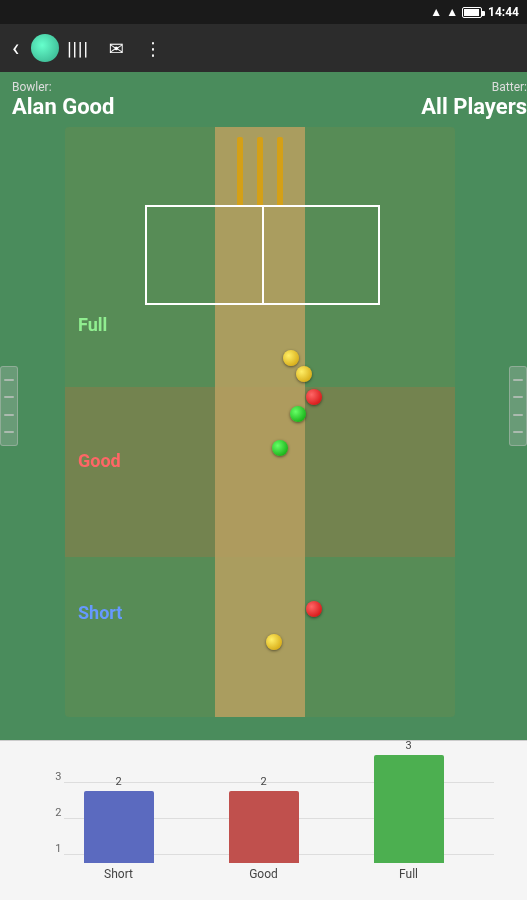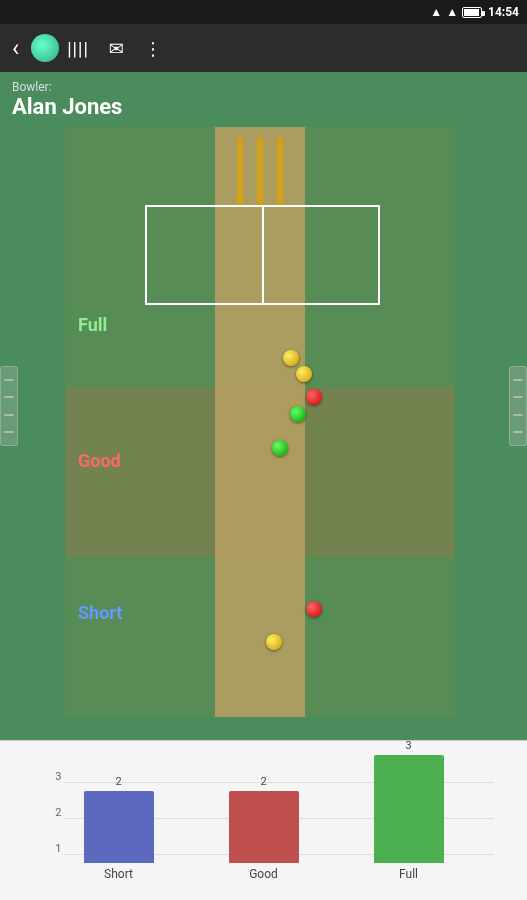--- a/index.html
+++ b/index.html
@@ -323,39 +323,43 @@
 <body>
 
 <div id="status-bar">
   <div class="icons">
     <span style="color:white;font-size:12px;">▲</span>
     <span style="color:white;font-size:12px;">▲</span>
     <span style="display:inline-block;width:20px;height:11px;border:1.5px solid white;border-radius:2px;position:relative;vertical-align:middle;">
       <span style="display:block;position:absolute;left:1px;top:1px;width:15px;height:7px;background:white;"></span>
       <span style="display:block;position:absolute;right:-4px;top:3px;width:3px;height:5px;background:white;border-radius:0 1px 1px 0;"></span>
     </span>
-    <span style="color:white;font-size:12px;font-weight:bold;margin-left:2px;">14:54</span>
+    <span style="color:white;font-size:12px;font-weight:bold;margin-left:2px;">14:44</span>
   </div>
 </div>
 
 <div id="toolbar">
   <span style="color:white;font-size:24px;cursor:pointer;padding:0 4px;">‹</span>
   <div class="logo"></div>
   <span style="color:white;font-size:18px;letter-spacing:1px;">||||</span>
   <span style="color:white;font-size:18px;margin-left:12px;">✉</span>
   <span style="color:white;font-size:18px;margin-left:12px;">⋮</span>
 </div>
 
 <div id="main">
 
   <div class="field-label-left">
     <div class="sublabel">Bowler:</div>
-    <div class="name">Alan Jones</div>
-  </div>
-
+    <div class="name">Alan Good</div>
+  </div>
+
+  <div class="field-label-right">
+    <div class="sublabel">Batter:</div>
+    <div class="name">All Players</div>
+  </div>
 
   <div id="pitch-outer"></div>
 
   <div id="good-zone"></div>
 
   <div id="pitch-strip"></div>
 
   <div id="stumps-container">
     <div class="stumps">
       <div class="stump"></div>

